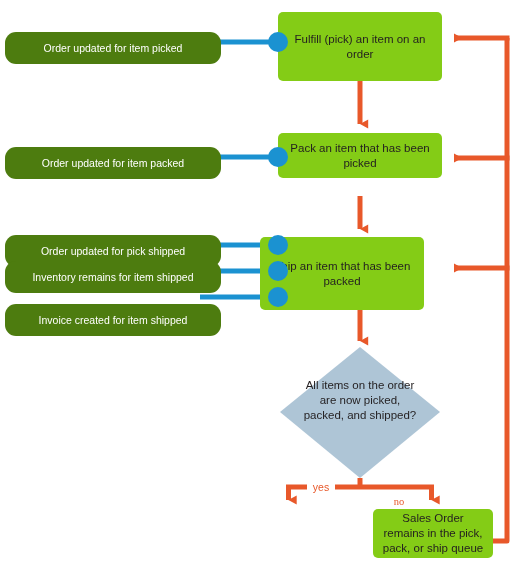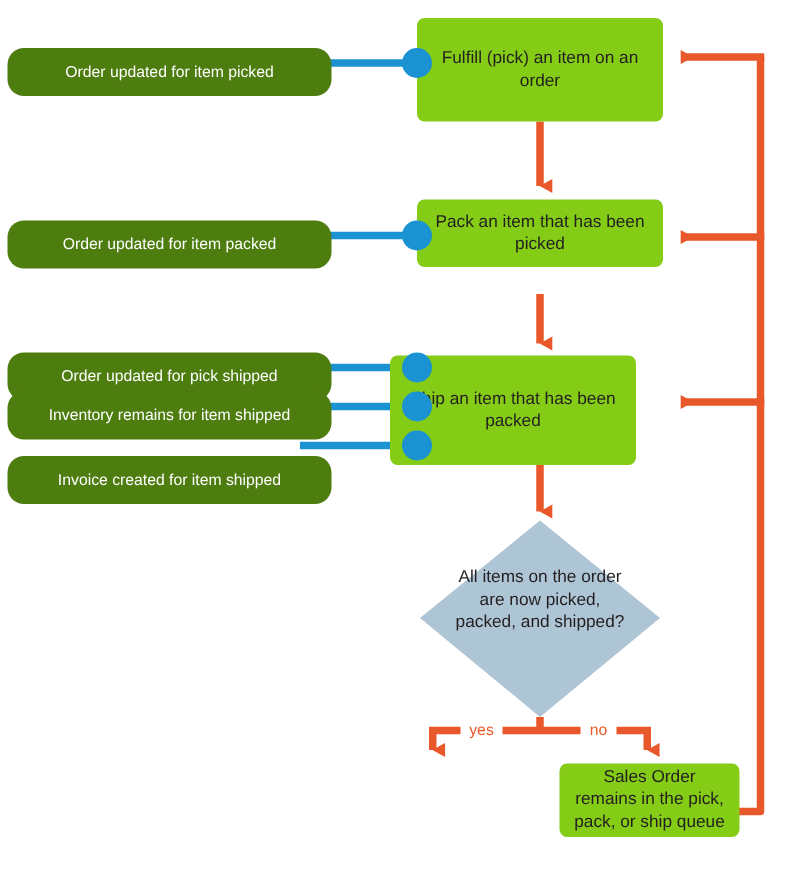--- a/index.html
+++ b/index.html
@@ -172,21 +172,21 @@
   </div>
 
 
   <div class="proc-box" style="left:373px; top:509px; width:120px; height:49px;justify-content:center;">
     <span>Sales Order remains in the pick, pack, or ship queue</span>
   </div>
 
   <div class="branch-label" style="left:307px; top:481px; width:24px;">
     <span>yes</span>
   </div>
-  <div class="branch-label" style="left:387px; top:481px; width:20px;">
+  <div class="branch-label" style="left:387px; top:496px; width:20px;font-family:Liberation Serif, serif;">
     <span>no</span>
   </div>
 
   <div class="pill" style="left:5px; top:32px; width:216px; height:21px;">
     <span>Order updated for item picked</span>
   </div>
 
   <div class="pill" style="left:5px; top:147px; width:216px; height:21px;">
     <span>Order updated for item packed</span>
   </div>

